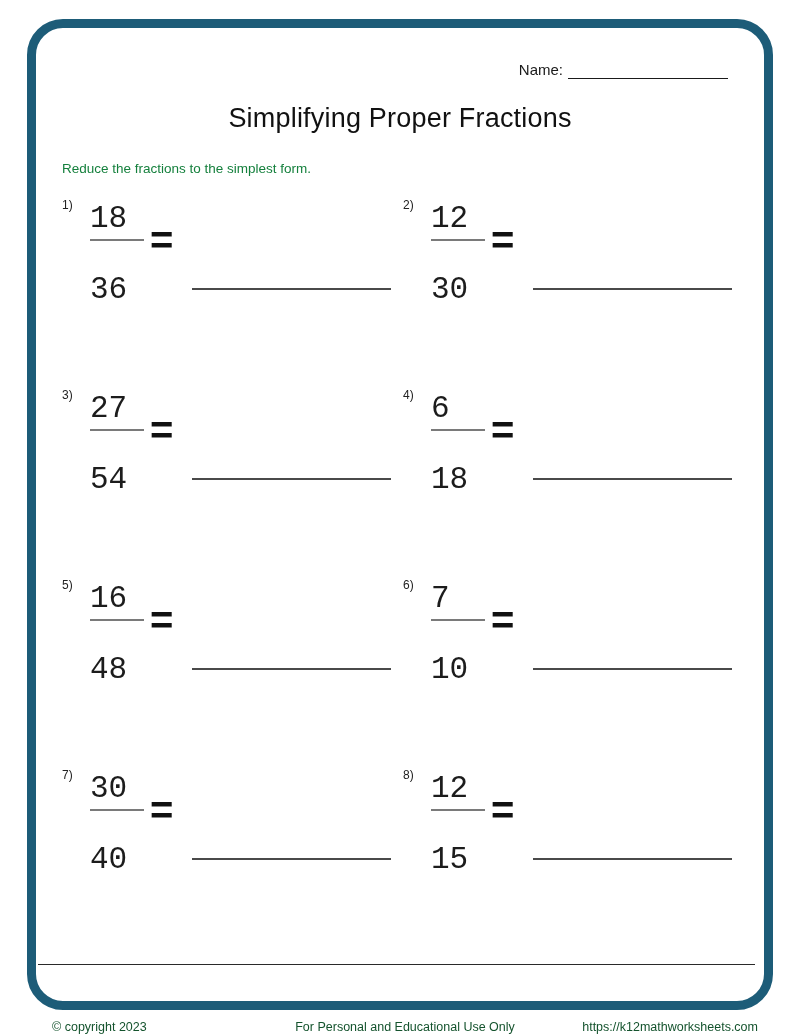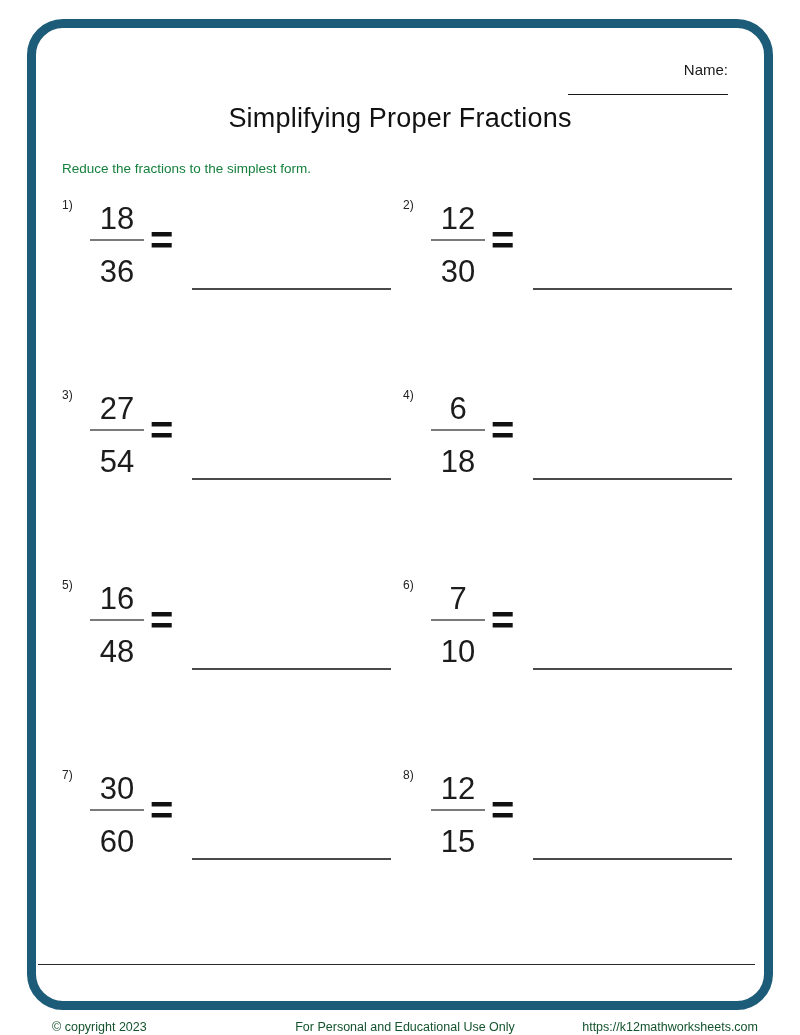--- a/index.html
+++ b/index.html
@@ -17,21 +17,20 @@
     width: 746px; height: 991px;
     border: 9px solid #1d5c78;
     border-radius: 36px;
   }
   .name-row {
     position: absolute;
     top: 61px; right: 72px;
     font-size: 15px;
     display: flex;
     align-items: flex-end;
-    flex-direction: column;
   }
   .name-label { padding-bottom: 1px; }
   .name-line {
     display: inline-block;
     width: 160px;
     border-bottom: 1.5px solid #1a1a1a;
     margin-left: 5px;
     height: 16px;
   }
   .page-title {
@@ -64,33 +63,35 @@
   .pnum {
     position: absolute;
     left: 0; top: 2px;
     font-size: 12px;
     color: #222222;
   }
   .fraction {
     position: absolute;
     left: 28px; top: 6px;
     width: 54px;
-    text-align: center;
+    text-align: left;
     font-size: 31px;
     line-height: 34px;
     color: #1c1c1c;
+    font-family: Liberation Mono, monospace;
   }
   .fraction .num {
     display: block;
     padding-bottom: 3px;
     border-bottom: 2px solid #7a7a7a;
   }
   .fraction .den {
     display: block;
-    padding-top: 14px;
+    padding-top: 8px;
+    margin-top: 24px;
   }
   .eq {
     position: absolute;
     left: 88px; top: 22px;
     font-size: 40px;
     font-weight: bold;
     color: #111111;
   }
   .answer-line {
     position: absolute;
@@ -190,21 +191,21 @@
       <span class="den">10</span>
     </div>
     <span class="eq">=</span>
     <span class="answer-line"></span>
   </div>
 
   <div class="problem">
     <span class="pnum">7)</span>
     <div class="fraction">
       <span class="num">30</span>
-      <span class="den">60</span>
+      <span class="den">40</span>
     </div>
     <span class="eq">=</span>
     <span class="answer-line"></span>
   </div>
 
   <div class="problem">
     <span class="pnum">8)</span>
     <div class="fraction">
       <span class="num">12</span>
       <span class="den">15</span>

